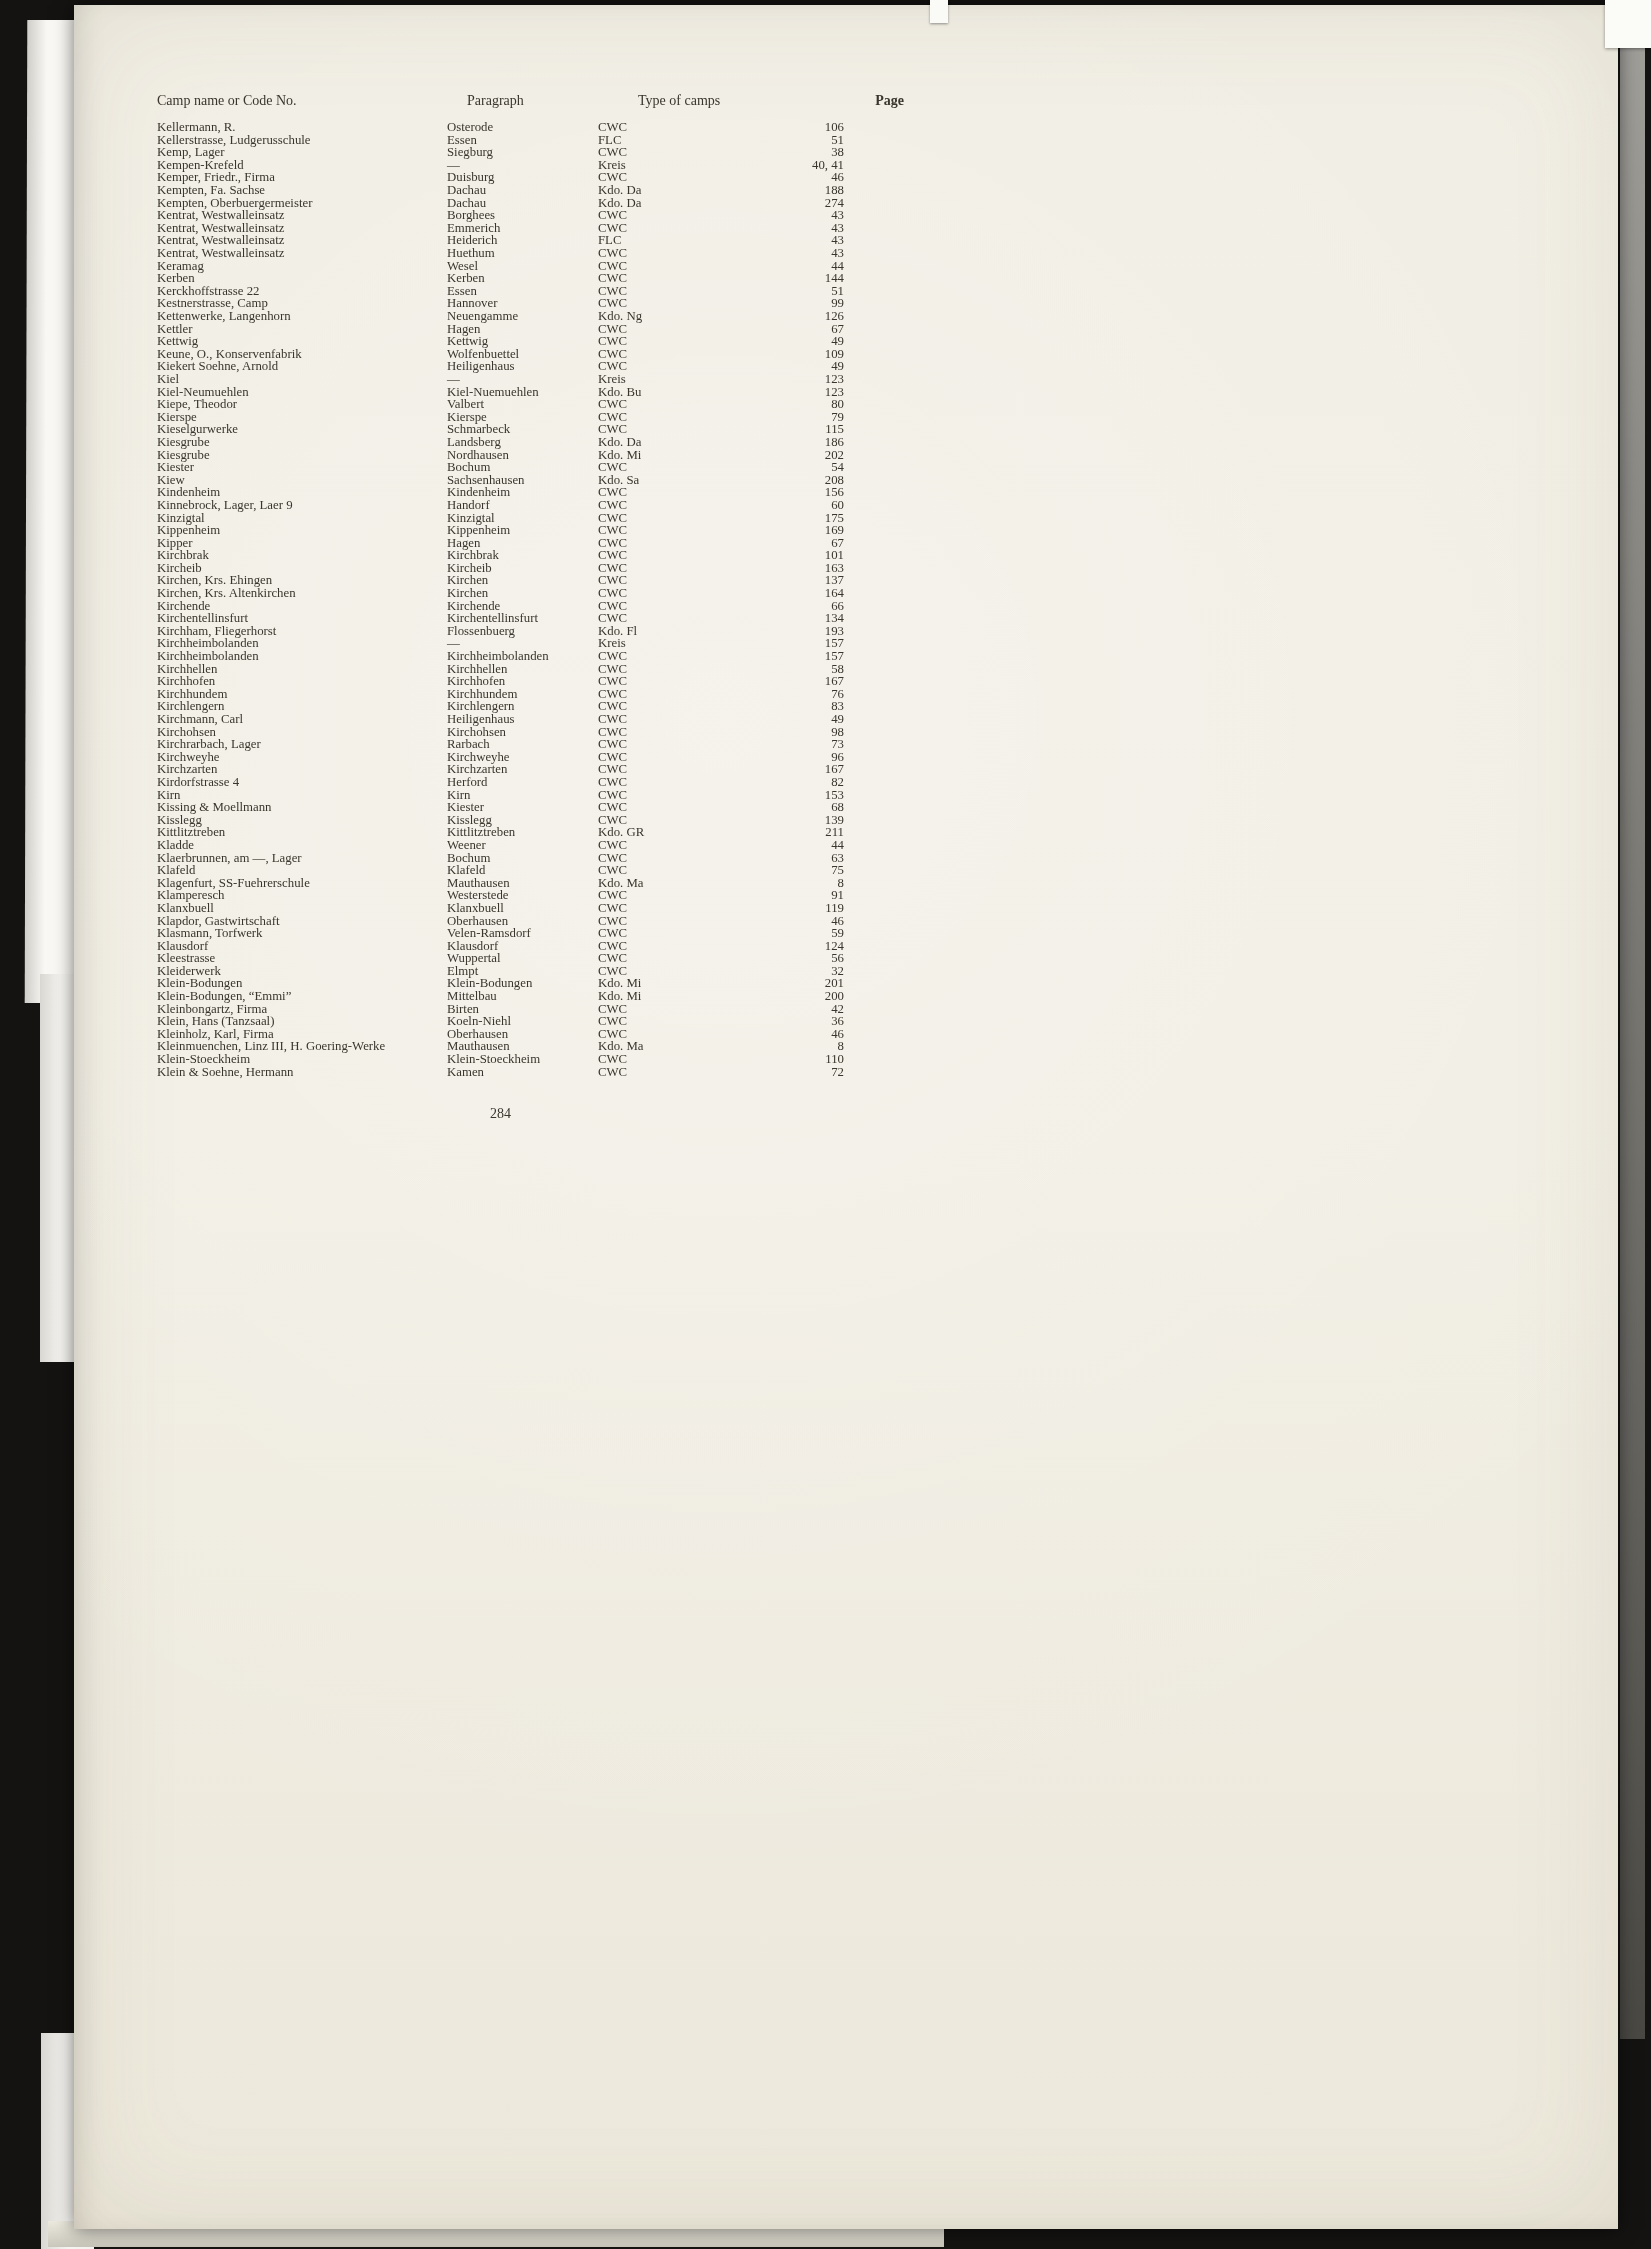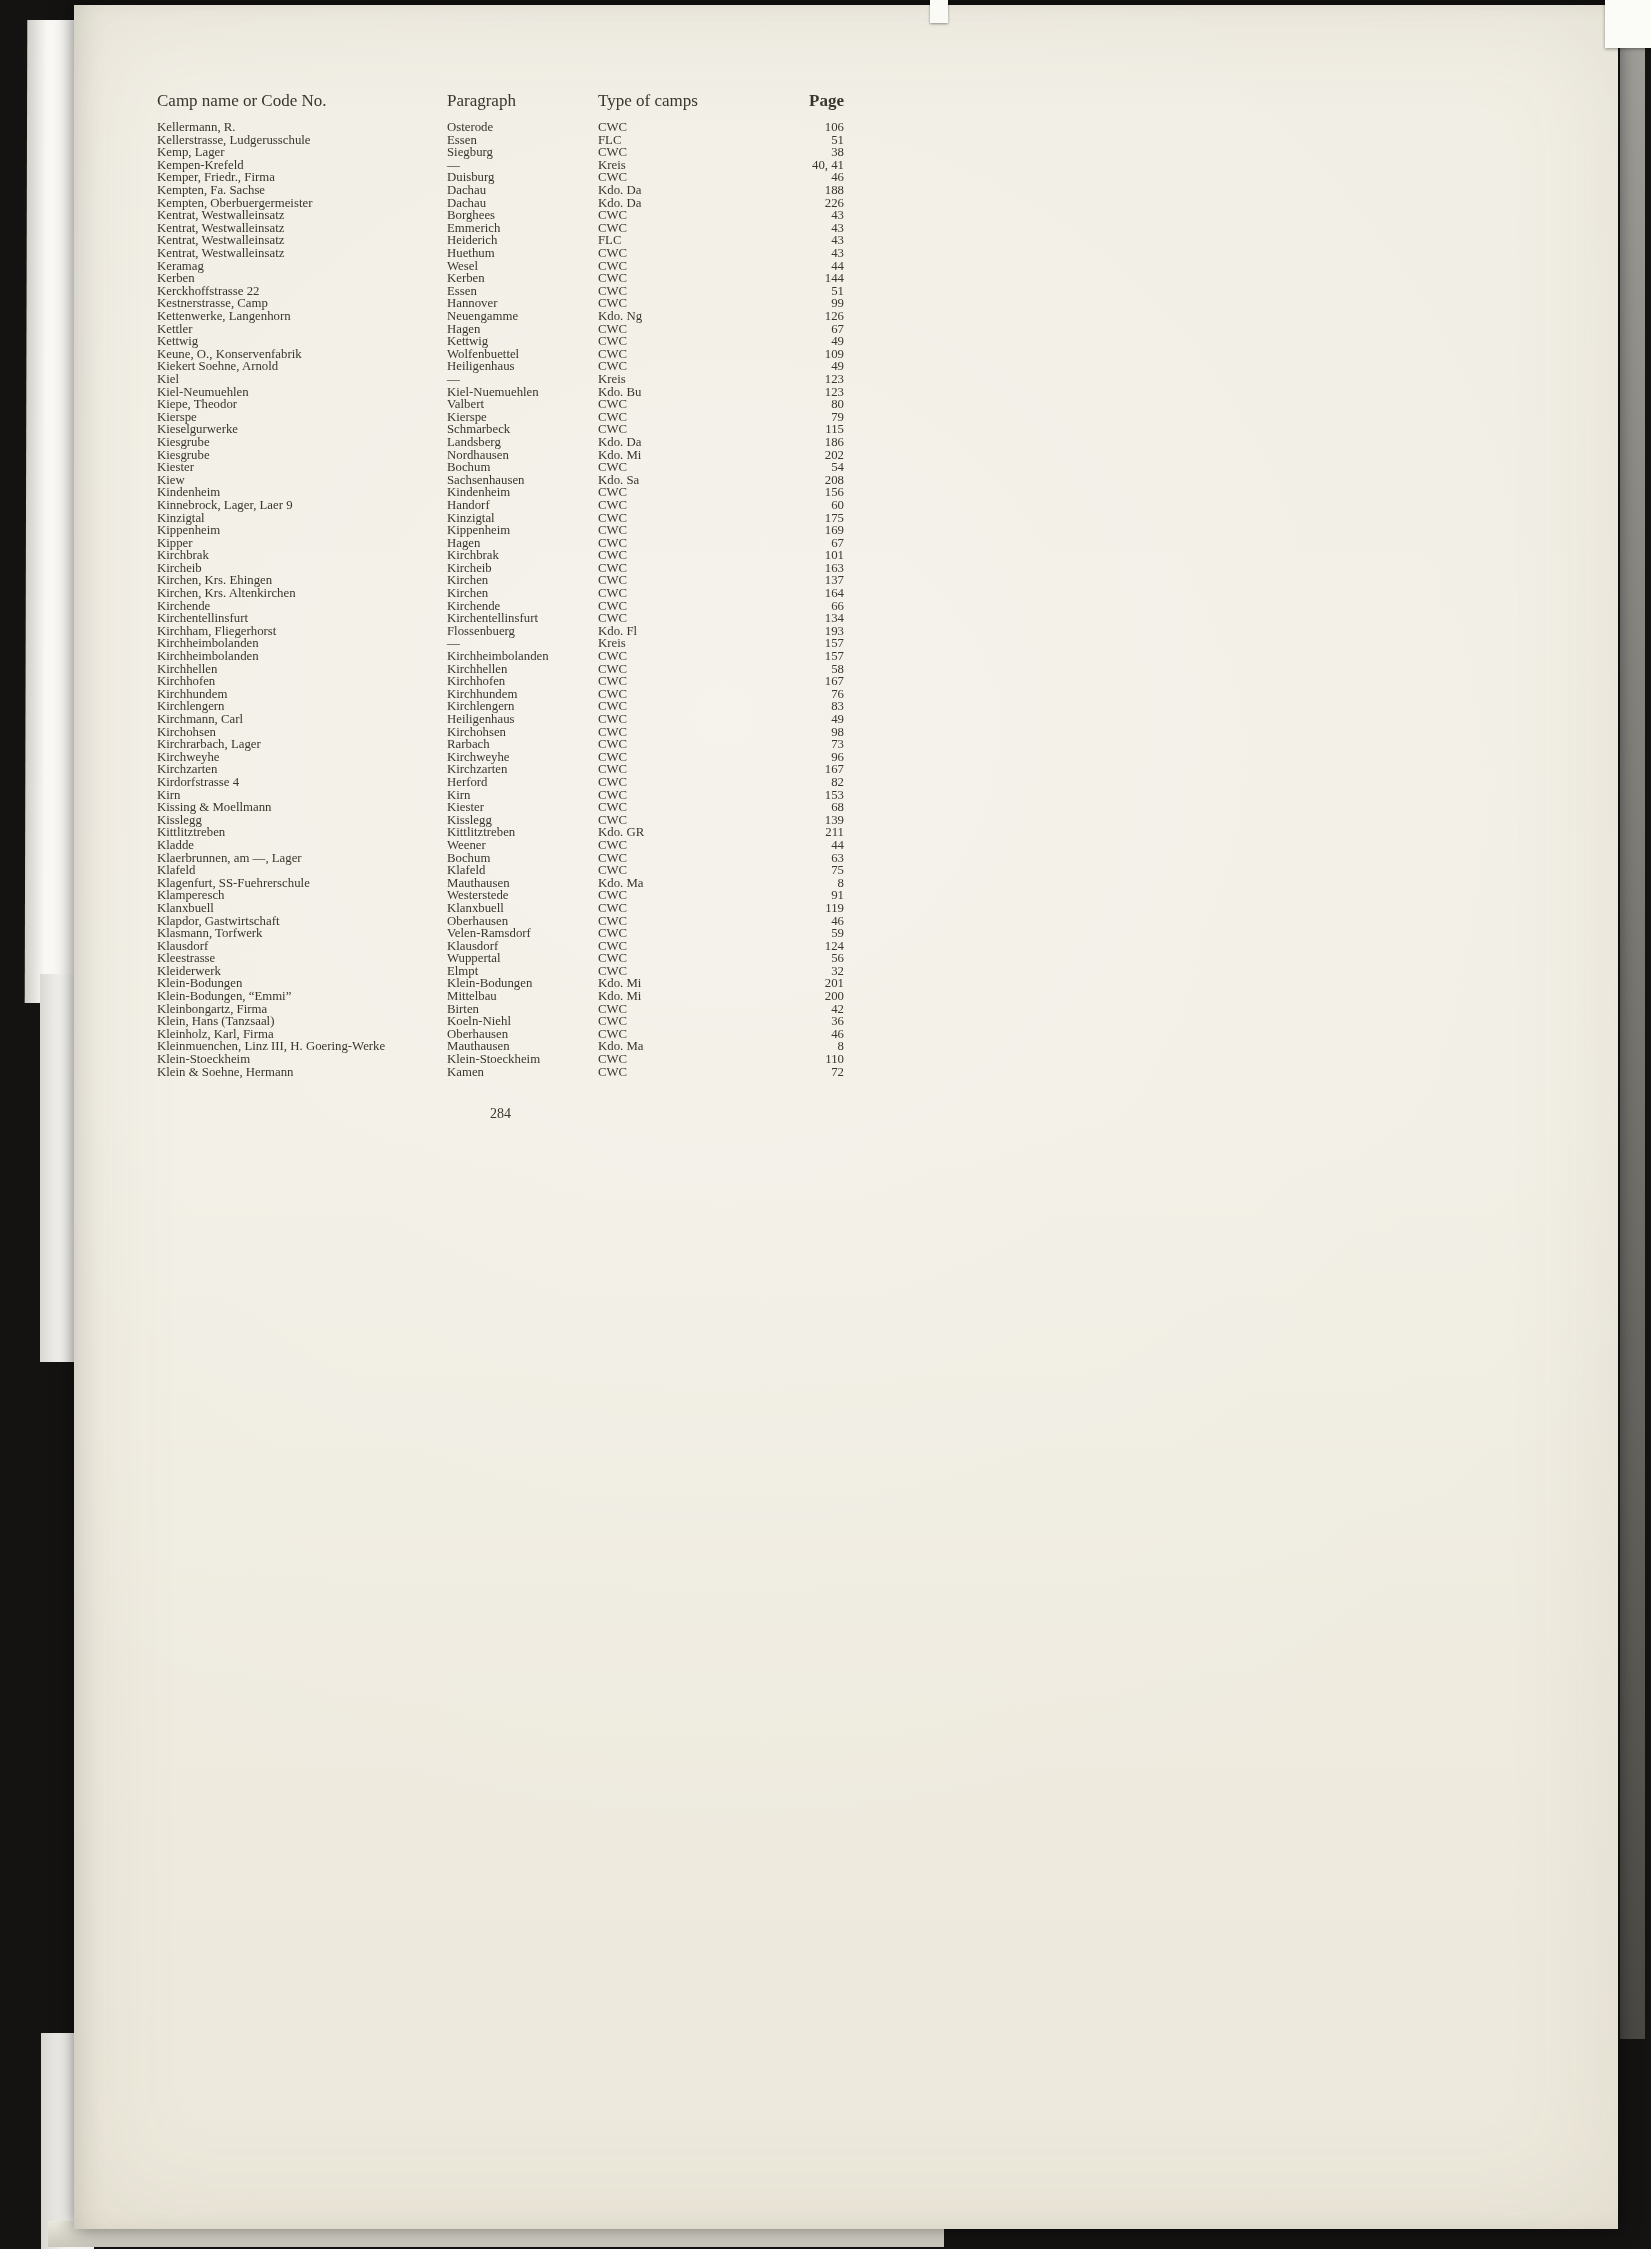--- a/index.html
+++ b/index.html
@@ -75,24 +75,25 @@
     left: 83px;
     top: 88px;
     width: 687px;
     color: #3a362e;
   }
   .grid {
     display: grid;
     grid-template-columns: 290px 151px 149px 97px;
   }
   .thead {
-    font-size: 17px;
+    font-size: 14px;
     line-height: 16.5px;
     margin-bottom: 11.6px;
     white-space: nowrap;
+    gap: 20px;
   }
   .h-page {
     text-align: right;
     font-weight: bold;
   }
   .row {
     font-size: 12.8px;
     line-height: 12.6px;
     white-space: nowrap;
   }
@@ -165,21 +166,21 @@
           <div class="row grid">
     <div class="cell">Kempten, Fa. Sachse</div>
     <div class="cell">Dachau</div>
     <div class="cell">Kdo. Da</div>
     <div class="cell cell-page">188</div>
   </div>
           <div class="row grid">
     <div class="cell">Kempten, Oberbuergermeister</div>
     <div class="cell">Dachau</div>
     <div class="cell">Kdo. Da</div>
-    <div class="cell cell-page">226</div>
+    <div class="cell cell-page">274</div>
   </div>
           <div class="row grid">
     <div class="cell">Kentrat, Westwalleinsatz</div>
     <div class="cell">Borghees</div>
     <div class="cell">CWC</div>
     <div class="cell cell-page">43</div>
   </div>
           <div class="row grid">
     <div class="cell">Kentrat, Westwalleinsatz</div>
     <div class="cell">Emmerich</div>

